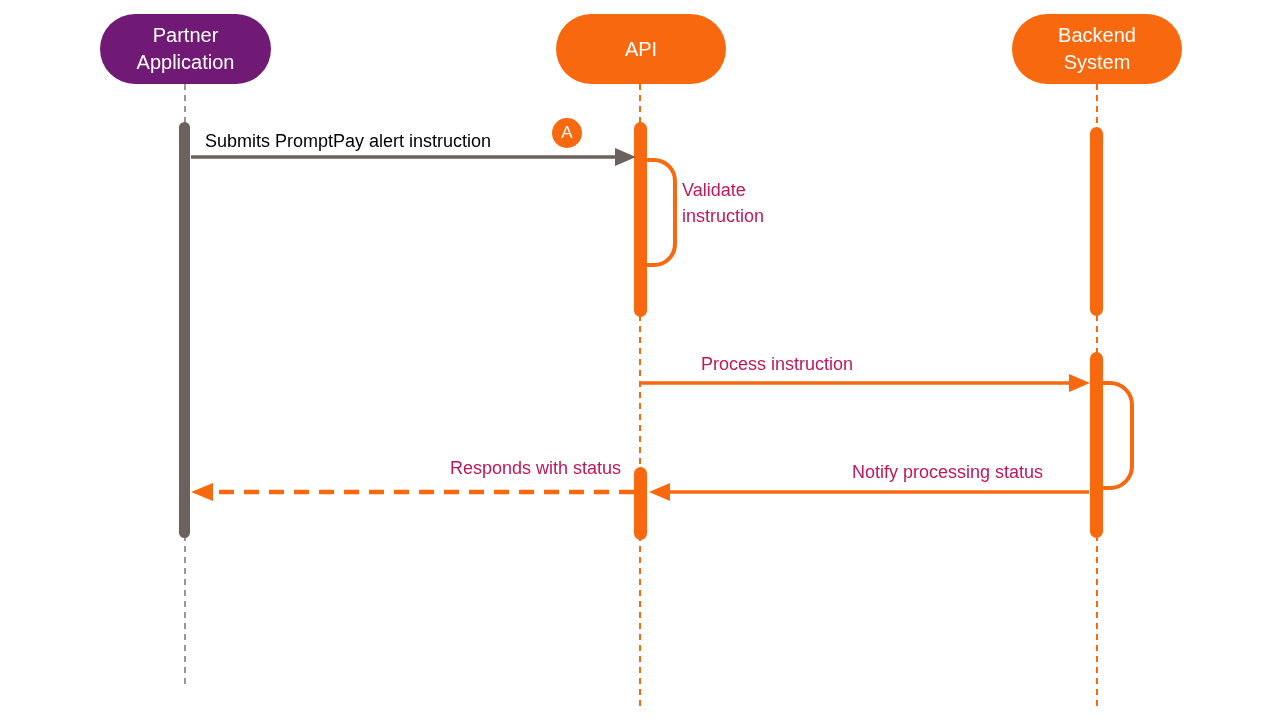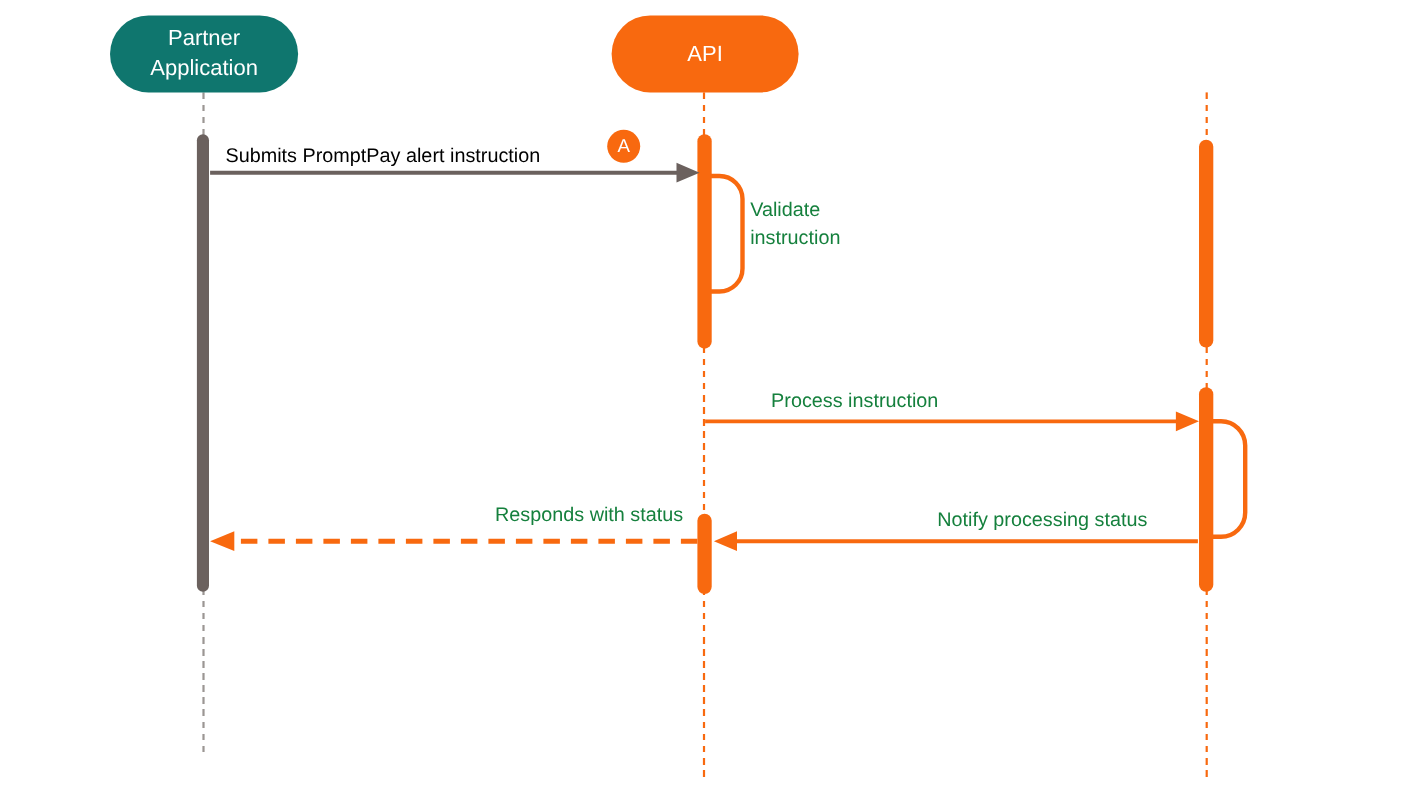--- a/index.html
+++ b/index.html
@@ -6,34 +6,34 @@
   .stage{
     position:relative;width:1280px;height:720px;background:#ffffff;overflow:hidden;
     font-family:"Liberation Sans", sans-serif;
   }
   
   .actor{
     position:absolute;display:flex;align-items:center;justify-content:center;
     text-align:center;color:#ffffff;font-size:20px;line-height:1.35;
     border-radius:35px;padding:0 22px;box-sizing:border-box;
   }
-  .actor.taupe{background:#0f766e;}
+  .actor.taupe{background:#701a75;}
   .actor.orange{background:#F8690F;}
   
   .lifeline{position:absolute;width:2px;}
   .lifeline.gray{background:repeating-linear-gradient(to bottom,#9B9693 0 6px,transparent 6px 11px);}
   .lifeline.orangeline{background:repeating-linear-gradient(to bottom,#F8690F 0 6px,transparent 6px 11px);}
   
   .bar{position:absolute;border-radius:7px;}
   .bar.taupe{background:#6B615E;}
   .bar.orange{background:#F8690F;}
   
   .msg-label{position:absolute;font-size:18px;white-space:nowrap;}
   .msg-label.gray{color:#000000;}
-  .msg-label.orangetext{color:#15803d;}
+  .msg-label.orangetext{color:#be185d;}
   .msg-label.wrap{white-space:normal;line-height:26px;}
   
   .badge{
     position:absolute;width:30px;height:30px;border-radius:50%;background:#F8690F;
     color:#ffffff;font-size:17px;display:flex;align-items:center;justify-content:center;
   }
   svg.overlay{position:absolute;left:0;top:0;pointer-events:none;}
 </style>
 </head>
 <body>
@@ -76,20 +76,23 @@
       <polygon points="191,492 213,483 213,501" fill="#F8690F"></polygon>
     </g>
   </svg>
 
   <div class="actor taupe" style="left:100px;top:14px;width:171px;height:70px;">
     <span>Partner Application</span>
   </div>
   <div class="actor orange" style="left:556px;top:14px;width:170px;height:70px;">
     <span>API</span>
   </div>
+  <div class="actor orange" style="left:1012px;top:14px;width:170px;height:70px;">
+    <span>Backend System</span>
+  </div>
 
   <div class="msg-label gray" style="left:205px;top:131px;">Submits PromptPay alert instruction</div>
 
   <div class="badge" style="left:552px;top:118px;">
     <span>A</span>
   </div>
 
   <div class="msg-label orangetext wrap" style="left:682px;top:177px;width:110px;">Validate instruction</div>
 
   <div class="msg-label orangetext" style="left:653px;top:354px;margin-left:48px;">Process instruction</div>

